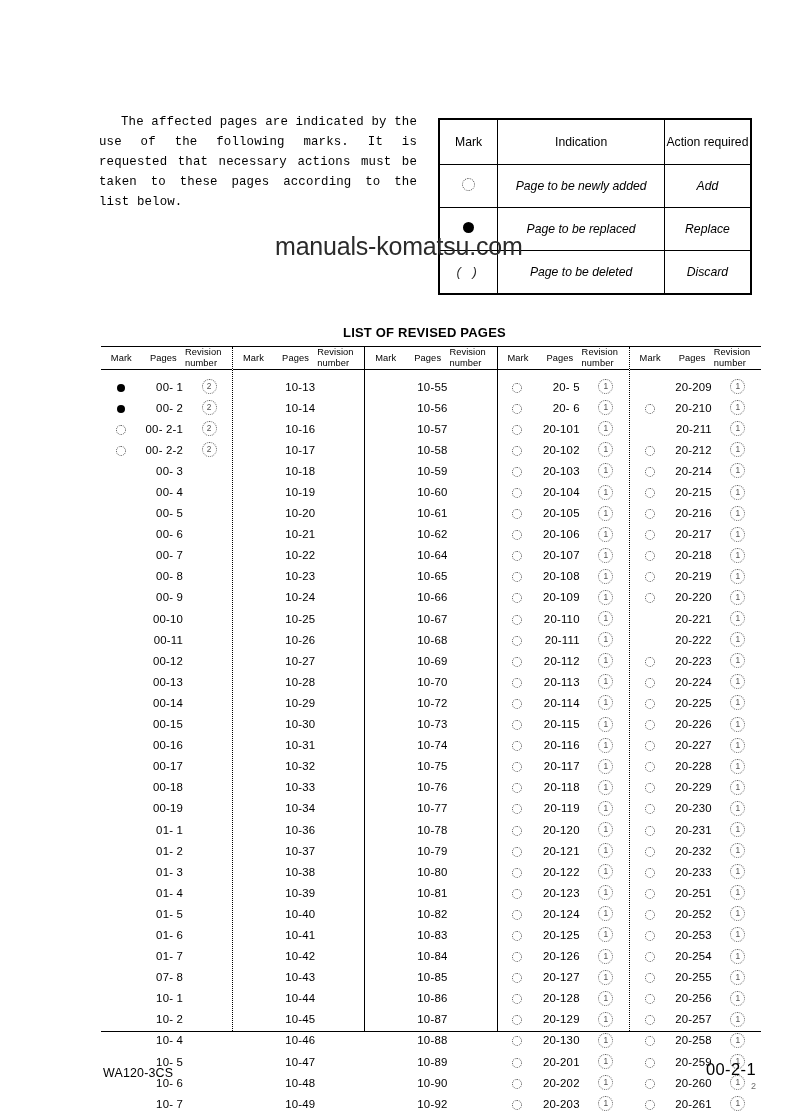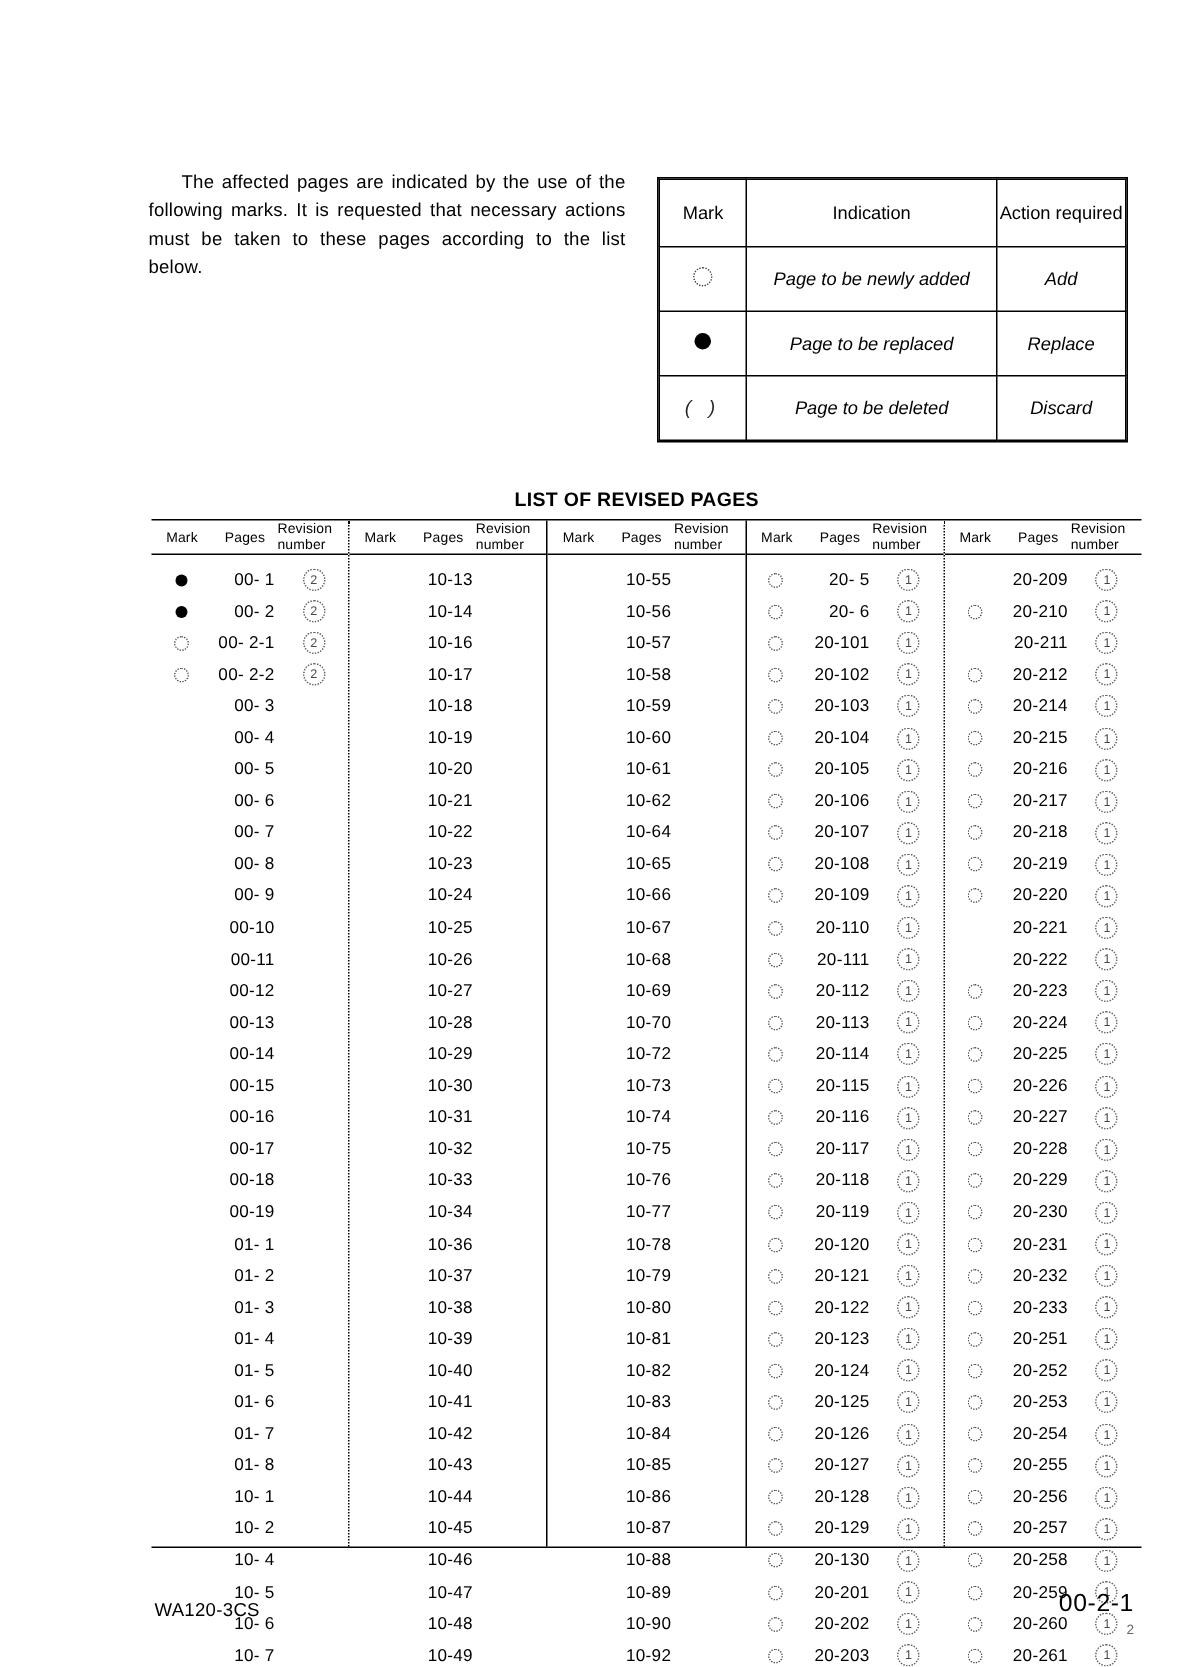--- a/index.html
+++ b/index.html
@@ -27,21 +27,21 @@
   .intro {
     position: absolute;
     left: 99px;
     top: 112px;
     width: 318px;
     font-size: 12.4px;
     line-height: 19px;
     text-align: justify;
     letter-spacing: 0.15px;
   }
-  .intro .indent { padding-left: 22px; }
+  .intro .indent { padding-left: 22px; font-family: Liberation Mono, monospace; }
 
   
   .legend {
     position: absolute;
     left: 438px;
     top: 118px;
     width: 312px;
     border: 1.6px solid #000;
     border-collapse: collapse;
     font-size: 12.2px;
@@ -249,20 +249,21 @@
         <td class="col-ind">Page to be deleted</td>
         <td class="col-action">Discard</td>
       </tr>
     </tbody>
       </table>
   </div>
 
 
   <div class="list-title">LIST OF REVISED PAGES</div>
 
+  <div class="watermark">manuals-komatsu.com</div>
 
   <div class="revised" id="revised-table">
       <div class="group">
         <div class="ghead">
           <div class="h-mark">Mark</div>
           <div class="h-pages">Pages</div>
           <div class="h-rev">Revision<br>number</div>
         </div>
         <div class="gbody">
           <div class="trow">
@@ -400,21 +401,21 @@
             <div class="c-pages">01- 6</div>
             <div class="c-rev"></div>
           </div>
           <div class="trow">
             <div class="c-mark"></div>
             <div class="c-pages">01- 7</div>
             <div class="c-rev"></div>
           </div>
           <div class="trow">
             <div class="c-mark"></div>
-            <div class="c-pages">01- 8</div>
+            <div class="c-pages">07- 8</div>
             <div class="c-rev"></div>
           </div>
           <div class="trow">
             <div class="c-mark"></div>
             <div class="c-pages">10- 1</div>
             <div class="c-rev"></div>
           </div>
           <div class="trow">
             <div class="c-mark"></div>
             <div class="c-pages">10- 2</div>

